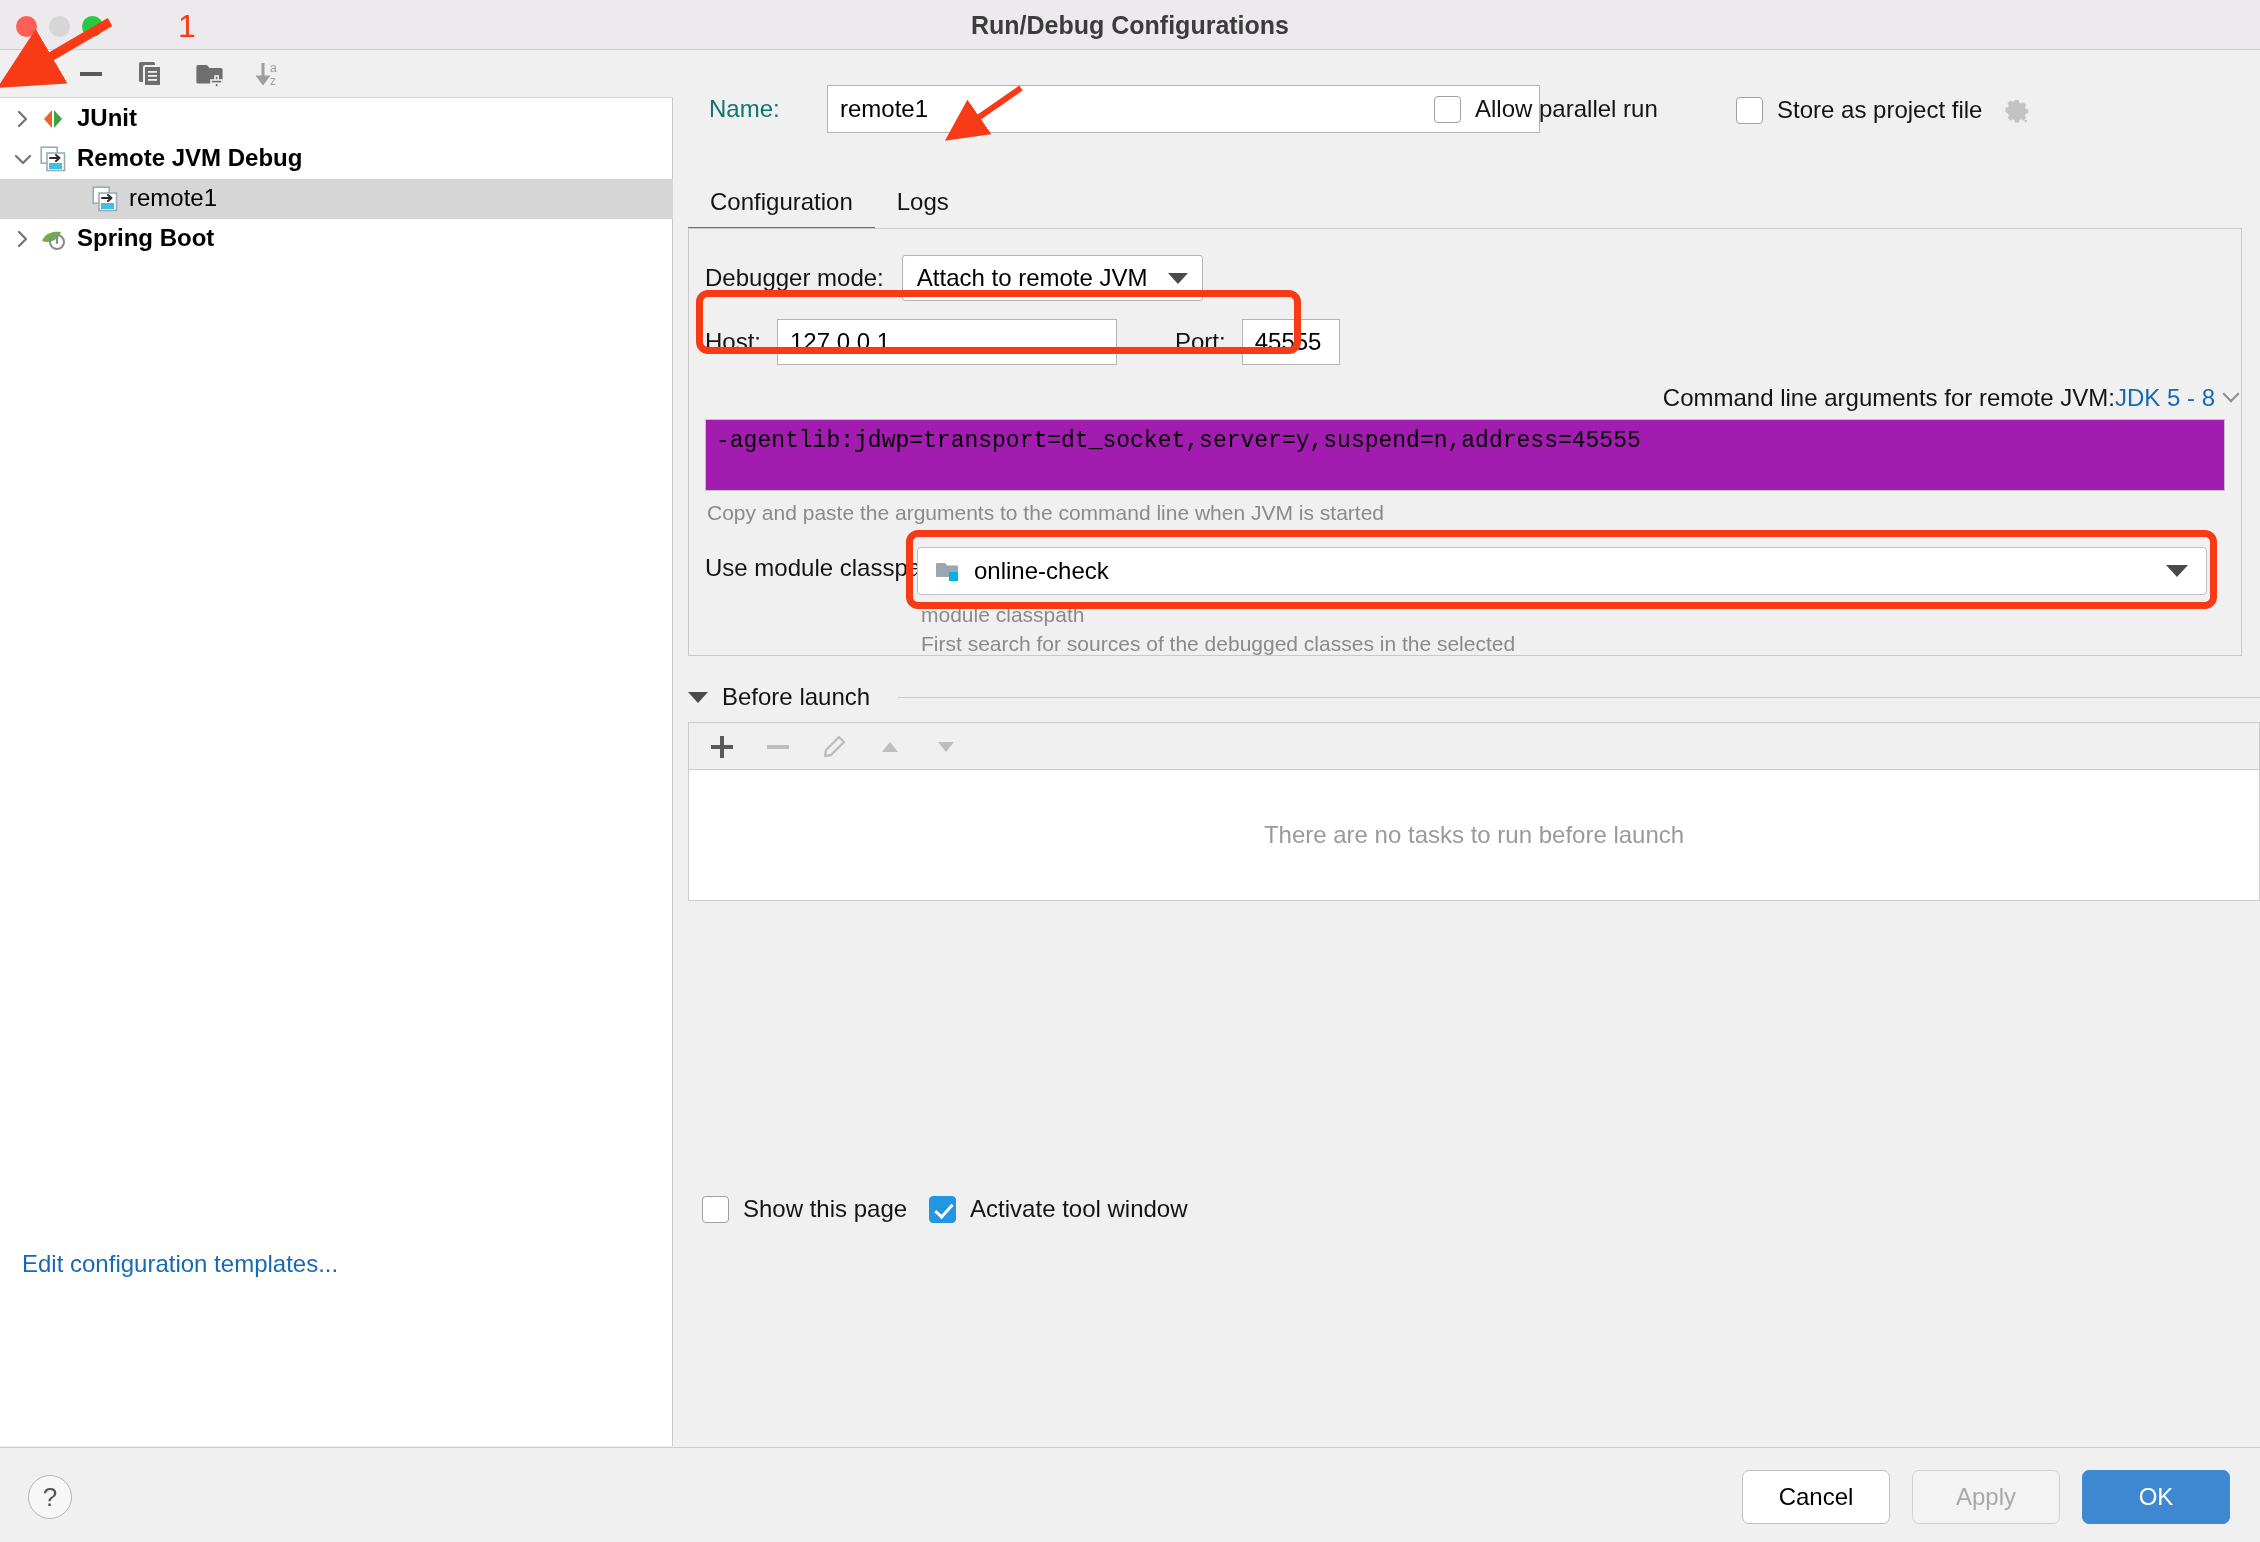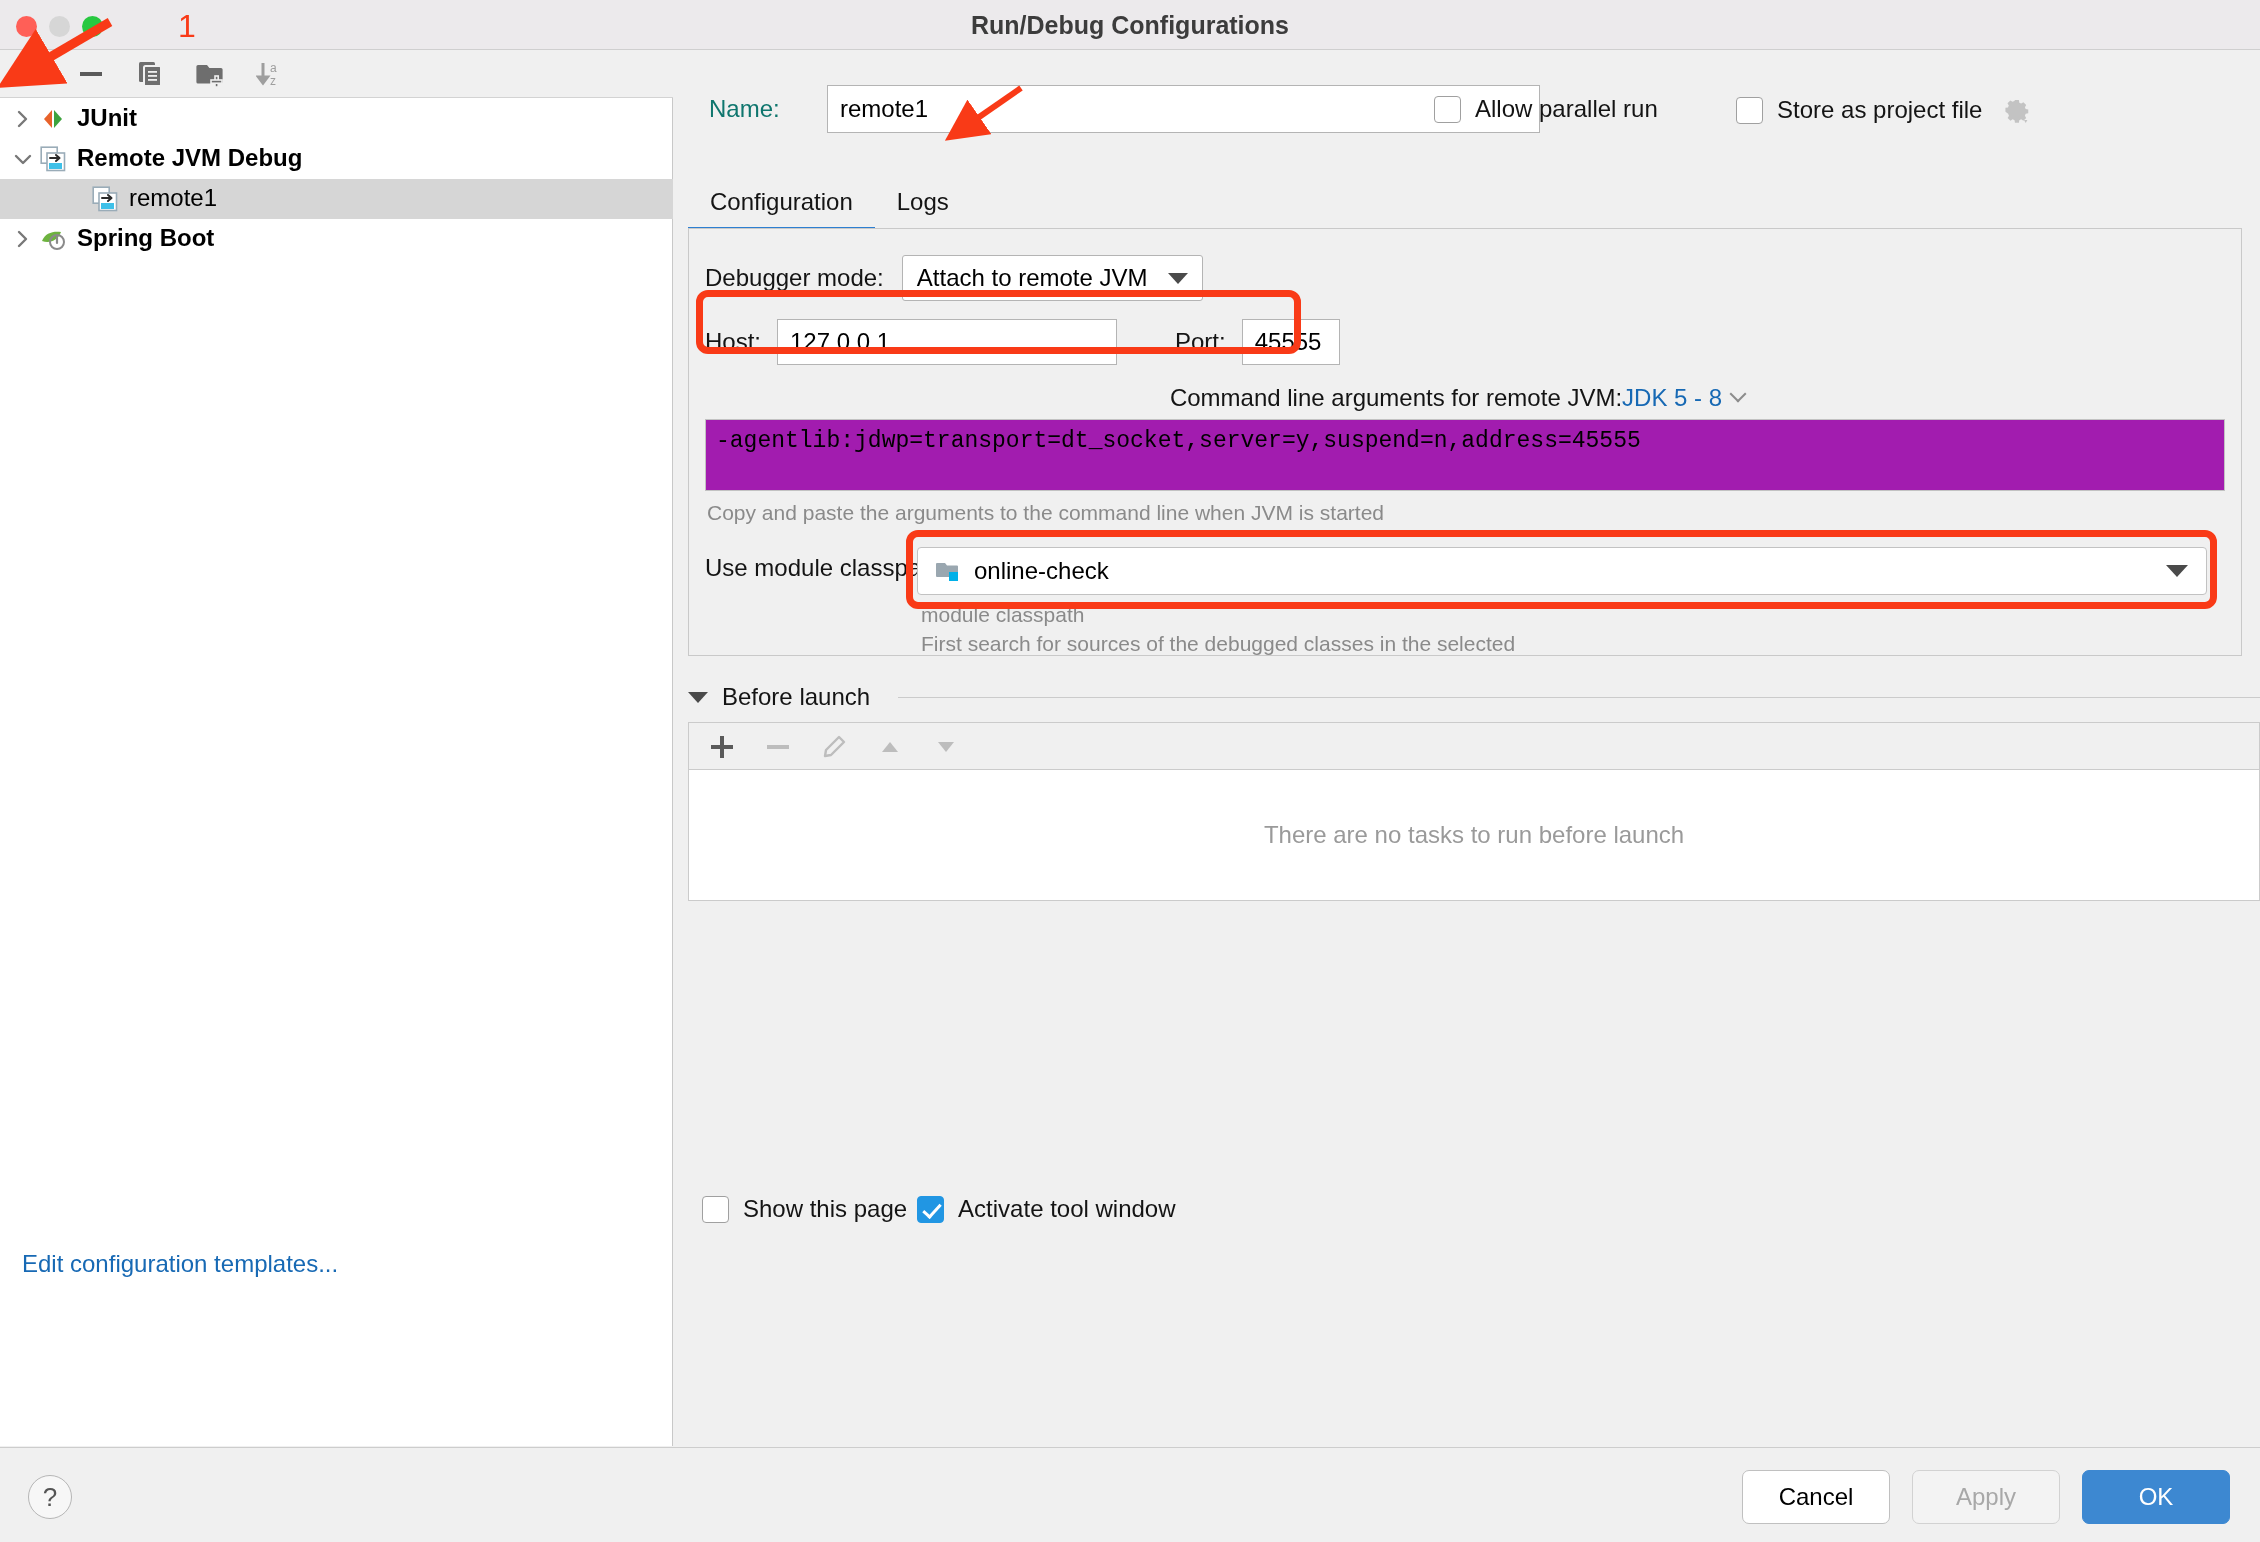--- a/index.html
+++ b/index.html
@@ -139,22 +139,22 @@
   .host-row { position: absolute; left: 16px; top: 90px; display: flex; align-items: center; gap: 16px; }
   .txtbox {
     border: 1px solid #b4b4b4; background: #fff; height: 46px;
     font-size: 24px; color: #000; padding: 0 12px;
     display: flex; align-items: center;
     font-family: "Liberation Sans", sans-serif;
     outline: none;
   }
 
   .cmd-label-row {
-    position: absolute; left: 8px; top: 155px; width: 1520px;
-    display: flex; align-items: center; justify-content: center;
+    position: absolute; left: 28px; top: 155px; width: 1520px;
+    display: flex; align-items: center; justify-content: flex-end;
   }
   .jdk-link { font-size: 24px; color: #1769b4; display: flex; align-items: center; gap: 10px; cursor: pointer; }
   .jdk-chev {
     display: inline-block; width: 12px; height: 12px;
     border-right: 2.5px solid #8c8c8c; border-bottom: 2.5px solid #8c8c8c;
     transform: rotate(45deg); position: relative; top: -4px;
   }
   .cmd-area {
     position: absolute; left: 16px; top: 190px; width: 1520px; height: 72px;
     border: 1px solid #c2c2c2; background: #a21caf;
@@ -212,21 +212,21 @@
   .bl-btn { width: 34px; height: 34px; display: flex; align-items: center; justify-content: center; }
   .bl-body {
     position: absolute; left: 14px; top: 719px; width: 1572px; height: 132px;
     background: #fff; border: 1px solid #cbcbcb;
     display: flex; align-items: center; justify-content: center;
   }
   .bl-empty { font-size: 24px; color: #9a9a9a; }
 
   .bottom-cbs {
     position: absolute; left: 28px; top: 1145px;
-    display: flex; align-items: center; gap: 10px;
+    display: flex; align-items: center; gap: 22px;
   }
 
   
   .footer {
     position: absolute; left: 0; top: 1447px; width: 2260px; height: 95px;
     background: #f0f0f0; border-top: 1px solid #cdcdcd;
   }
   .help-btn {
     position: absolute; left: 28px; top: 27px; width: 44px; height: 44px;
     border: 1.5px solid #b6b6b6; border-radius: 50%; background: #f7f7f7;

